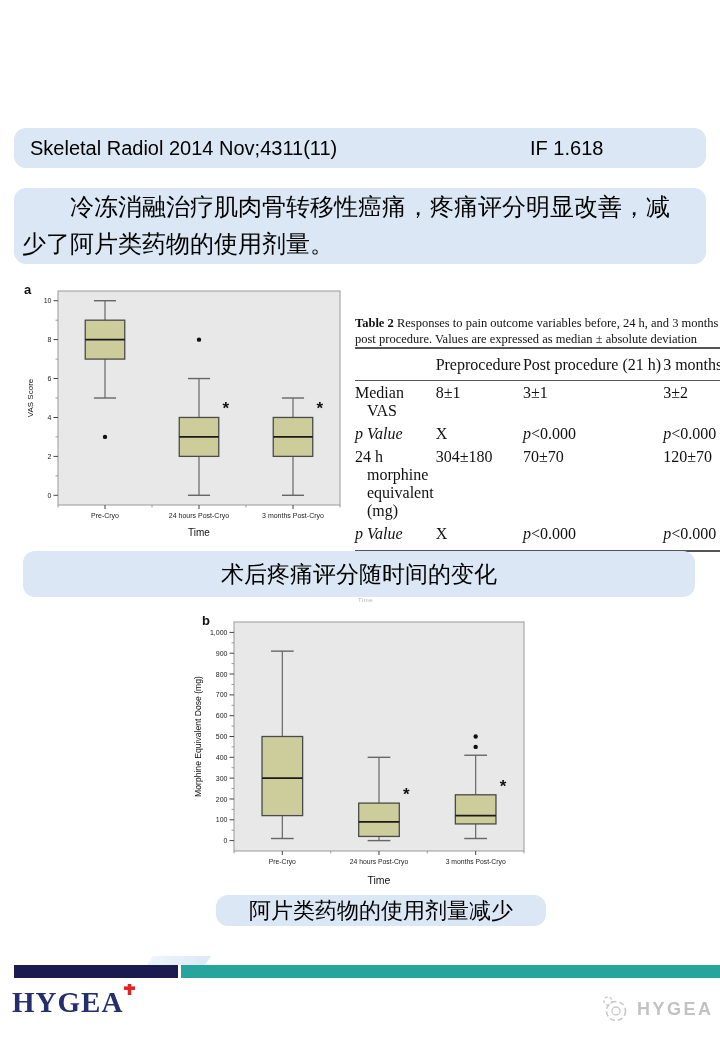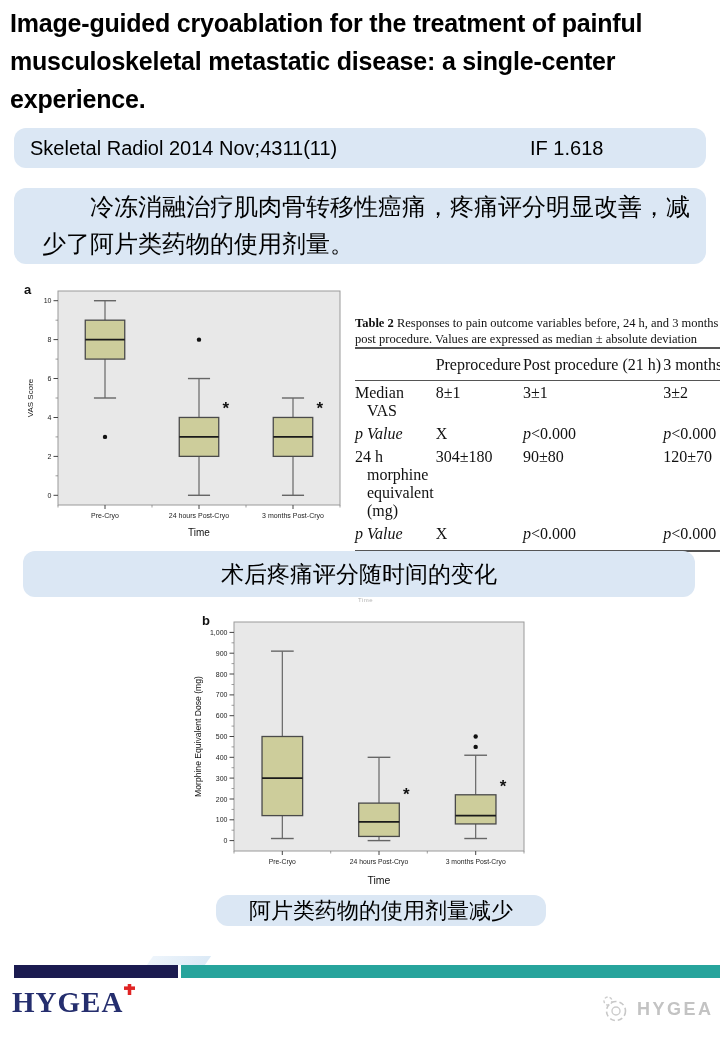--- a/index.html
+++ b/index.html
@@ -12,21 +12,21 @@
 
   .band{background:#dbe7f4;border-radius:12px;}
   .journal-band{position:absolute;left:14px;top:128px;width:692px;height:40px;
                 display:flex;align-items:center;font-size:20px;color:#000;}
   .journal-cite{margin-left:16px;}
   .journal-if{position:absolute;left:516px;}
 
   .summary-box{position:absolute;left:14px;top:188px;width:692px;height:76px;
                font-family:"Liberation Serif","DejaVu Serif",serif;
                font-size:24px;line-height:37px;color:#000;}
-  .summary-box p{margin:1px 16px 0 28px;text-indent:2em;}
+  .summary-box p{margin:1px 16px 0 8px;text-indent:2em;}
 
   .figure-a{position:absolute;left:20px;top:281px;}
   .figure-b{position:absolute;left:184px;top:606px;}
   .time-remnant{position:absolute;left:358px;top:597px;font-size:6px;color:#8a8a8a;
                 opacity:.65;letter-spacing:.5px;}
 
   .table-wrap{position:absolute;left:355px;top:316px;width:364px;
               font-family:"Liberation Serif","DejaVu Serif",serif;color:#111;}
   .tbl-caption{font-size:12.5px;line-height:15.5px;}
   .tbl-caption b{font-weight:bold;}
@@ -58,21 +58,20 @@
   .watermark{position:absolute;left:600px;top:994px;display:flex;align-items:center;gap:7px;}
   .wm-text{font-size:18px;color:#c3c3c3;letter-spacing:2.5px;font-weight:bold;}
 
   svg text{font-family:"Liberation Sans",sans-serif;}
 </style>
 </head>
 <body>
 
 <div class="slide">
 
-  <div class="title">Image-guided cryoablation for the treatment of painful musculoskeletal metastatic disease: a single-center experience.</div>
 
   <div class="journal-band band">
     <span class="journal-cite">Skeletal Radiol 2014 Nov;4311(11)</span>
     <span class="journal-if">IF 1.618</span>
   </div>
 
   <div class="summary-box band">
     <p>冷冻消融治疗肌肉骨转移性癌痛，疼痛评分明显改善，减少了阿片类药物的使用剂量。</p>
   </div>
 
@@ -158,21 +157,21 @@
           </tr>
           <tr>
             <td><i>p Value</i></td>
             <td>X</td>
             <td><i>p</i>&lt;0.000</td>
             <td><i>p</i>&lt;0.000</td>
           </tr>
           <tr>
             <td>24 h morphine equivalent (mg)</td>
             <td>304±180</td>
-            <td>90±80</td>
+            <td>70±70</td>
             <td>120±70</td>
           </tr>
           <tr>
             <td><i>p Value</i></td>
             <td>X</td>
             <td><i>p</i>&lt;0.000</td>
             <td><i>p</i>&lt;0.000</td>
           </tr>
         </tbody>
     </table>

